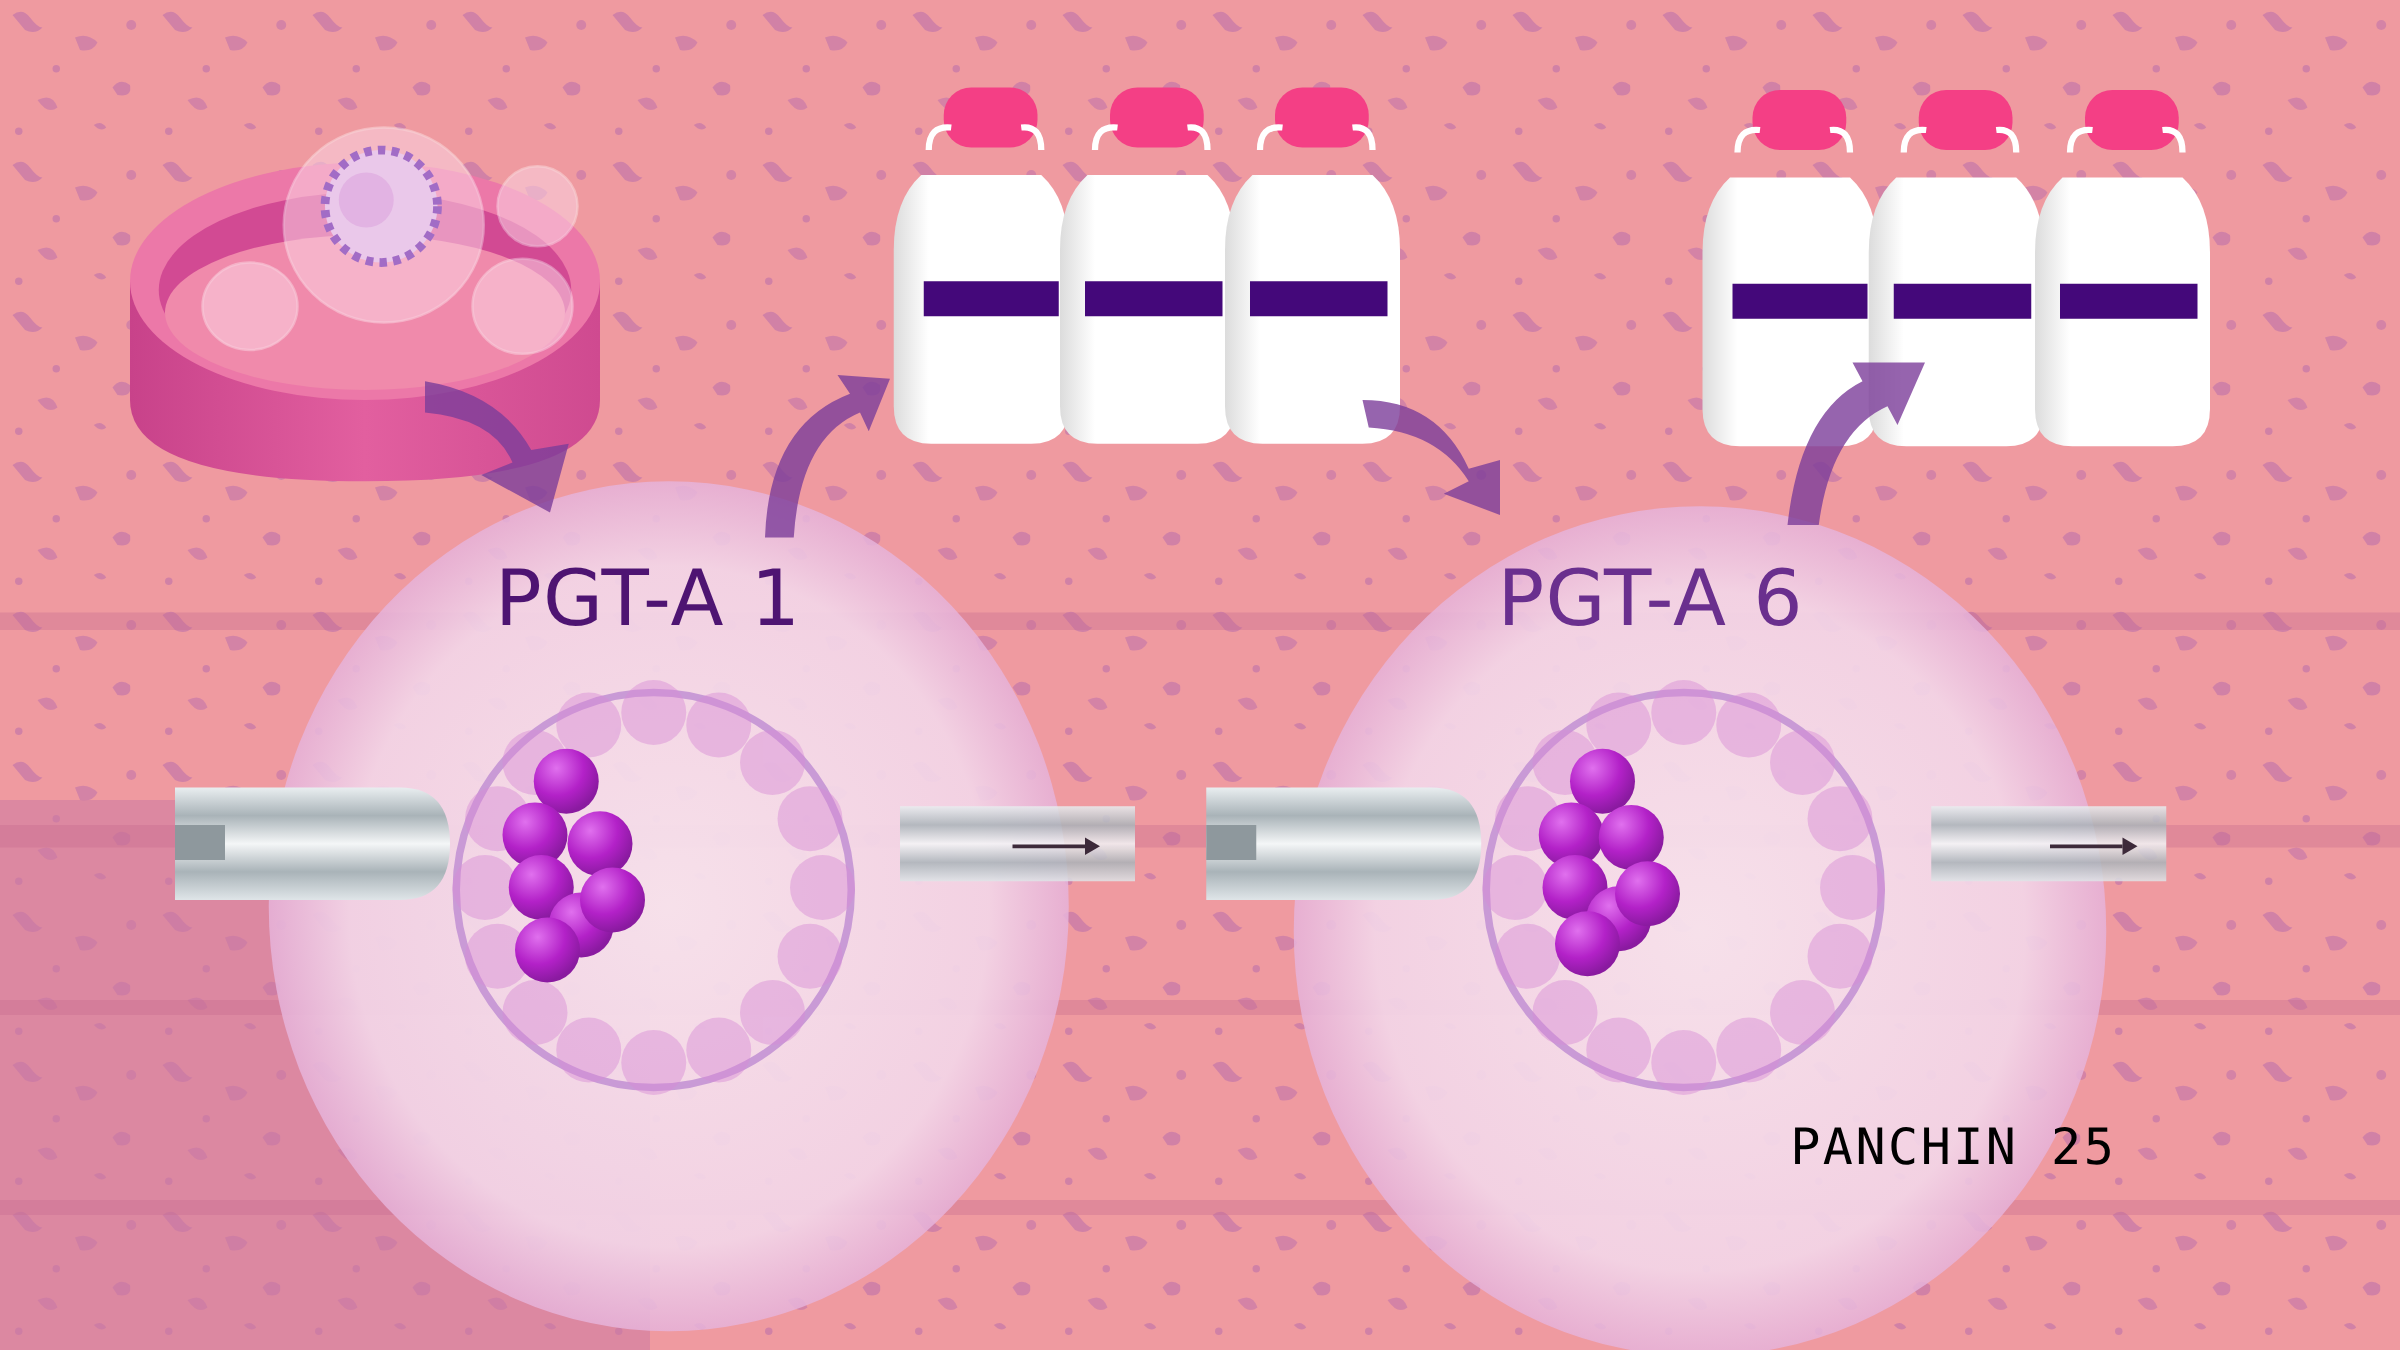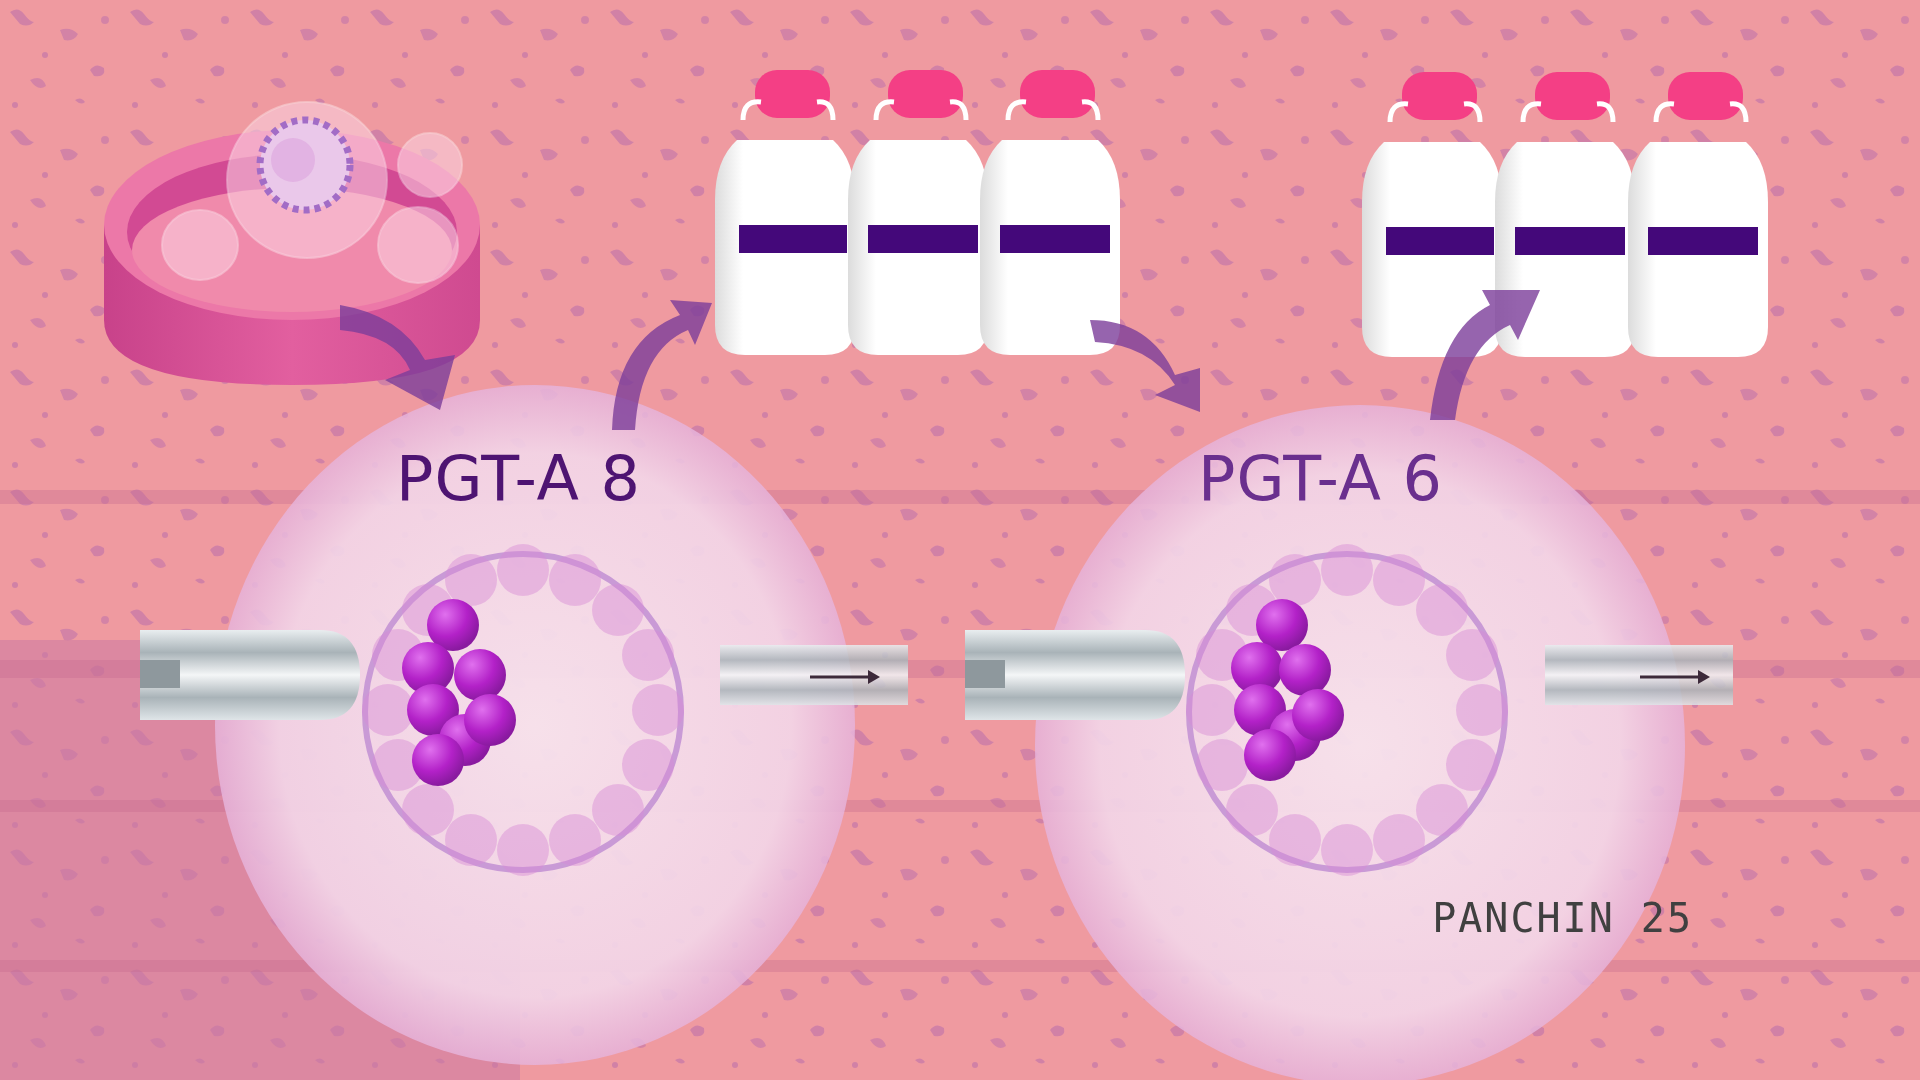--- a/index.html
+++ b/index.html
@@ -1,21 +1,21 @@
 <!DOCTYPE html>
 <html><head>
 <meta charset="utf-8">
 <style>
   html,body{margin:0;padding:0;}
   body{width:1920px;height:1080px;overflow:hidden;position:relative;background:#ef9aa0;font-family:"DejaVu Sans",sans-serif;}
   #scene{position:absolute;left:0;top:0;width:1920px;height:1080px;}
   .label{position:absolute;font-family:"DejaVu Sans",sans-serif;font-weight:400;letter-spacing:1px;}
   #label-pgta1{left:396px;top:442px;font-size:62px;color:#4e1472;}
   #label-pgta2{left:1198px;top:442px;font-size:62px;color:#6a2f8e;}
-  #signature{right:227px;top:895px;font-size:40px;color:#404040;font-family:"DejaVu Sans Mono",monospace;letter-spacing:2px;}
+  #signature{right:227px;top:895px;font-size:40px;color:#000000;font-family:"DejaVu Sans Mono",monospace;letter-spacing:2px;}
 </style>
 </head>
 <body>
 
 <svg id="scene" width="1920" height="1080" viewBox="0 0 1920 1080" xmlns="http://www.w3.org/2000/svg">
   <defs>
     <radialGradient id="zona" cx="50%" cy="50%" r="50%">
       <stop offset="0%" stop-color="#f7e4ee" stop-opacity="0.95"></stop>
       <stop offset="80%" stop-color="#f3d6e8" stop-opacity="0.92"></stop>
       <stop offset="100%" stop-color="#e6b3da" stop-opacity="0.85"></stop>
@@ -204,15 +204,15 @@
   </g>
 
   <g fill="#7c3d9a" opacity="0.8">
     <path d="M340 305 Q400 315 425 360 L455 355 L440 410 L385 380 L410 370 Q395 335 340 330 Z"></path>
     <path d="M612 430 Q615 340 680 315 L670 300 L712 303 L695 345 L688 330 Q640 350 635 430 Z"></path>
     <path d="M1090 320 Q1150 320 1175 375 L1200 368 L1200 412 L1155 395 L1175 385 Q1150 345 1095 342 Z"></path>
     <path d="M1430 420 Q1440 330 1490 305 L1482 290 L1540 290 L1518 340 L1510 325 Q1465 345 1455 420 Z"></path>
   </g>
 </svg>
 
-<div class="label" id="label-pgta1">PGT-A 8</div>
+<div class="label" id="label-pgta1">PGT-A 1</div>
 <div class="label" id="label-pgta2">PGT-A 6</div>
 <div class="label" id="signature">PANCHIN 25</div>
 
 </body></html>

